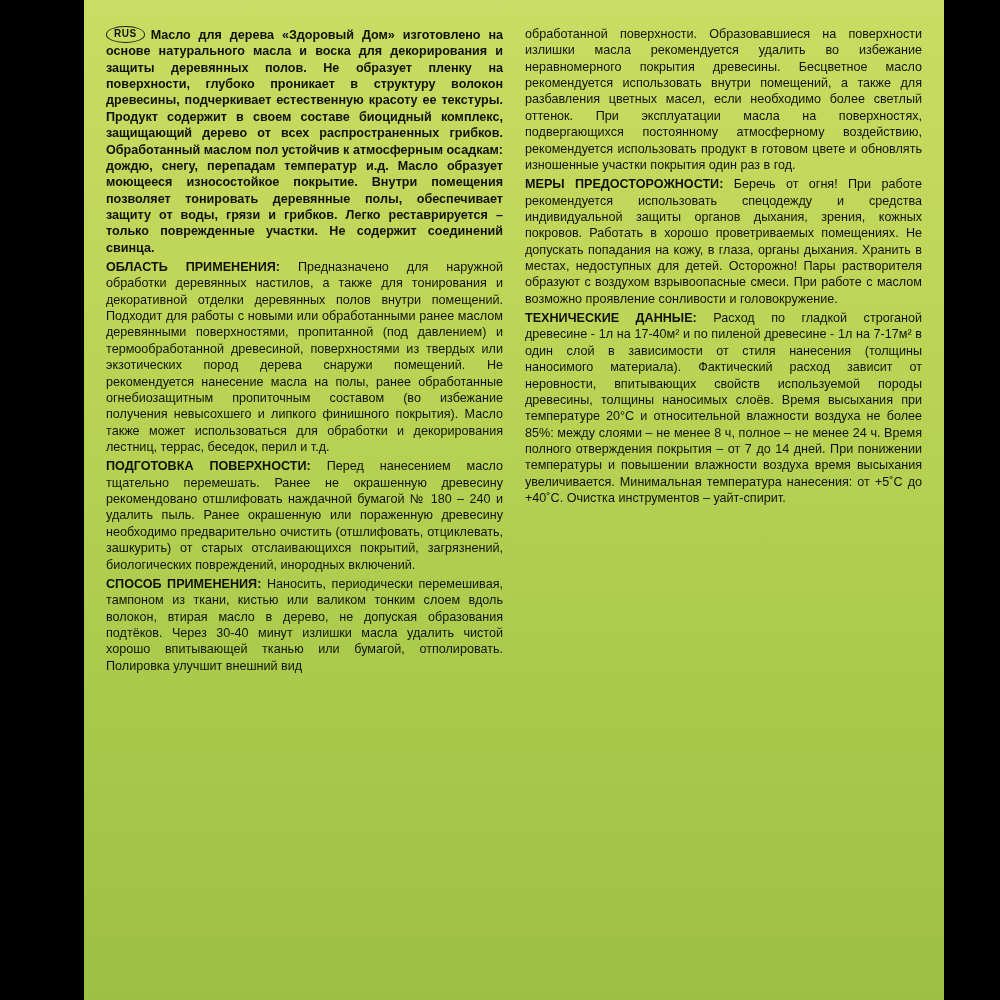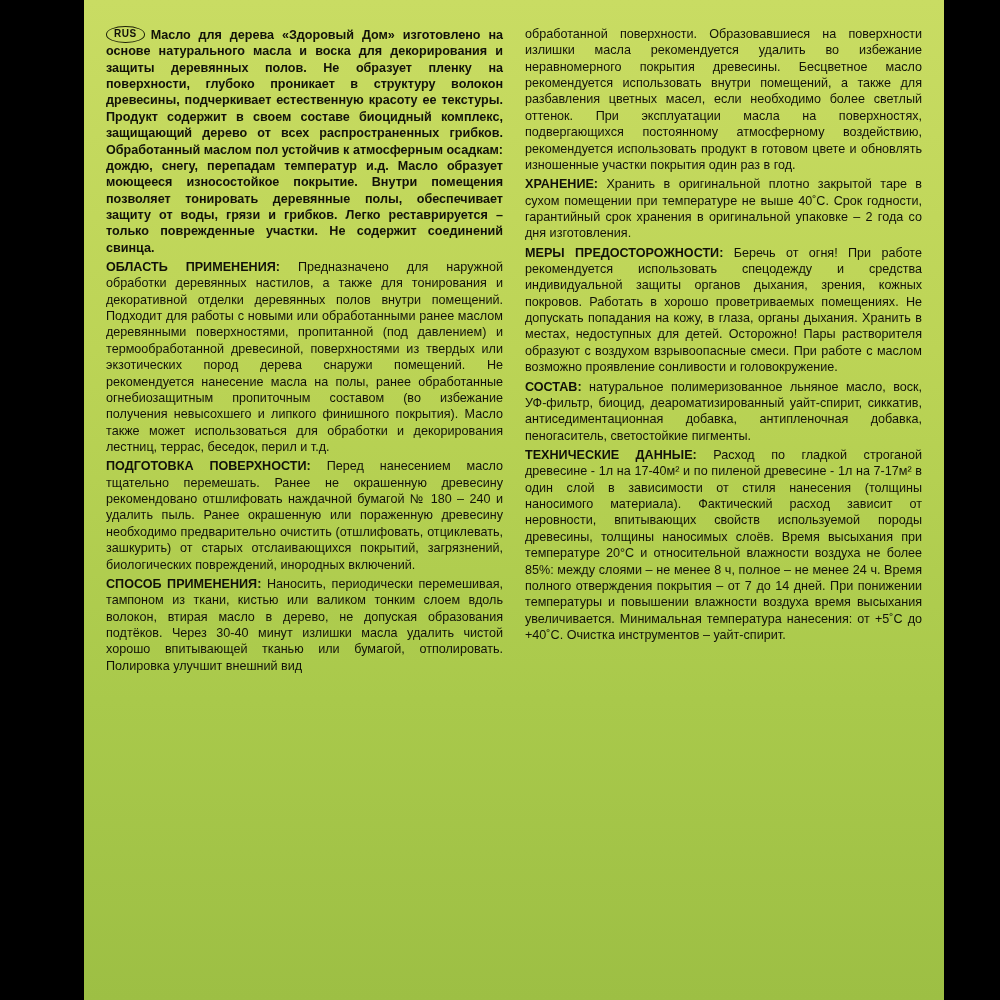--- a/index.html
+++ b/index.html
@@ -75,24 +75,22 @@
       <p class="sec"><span class="head">ОБЛАСТЬ ПРИМЕНЕНИЯ:</span> <span>Предназначено для наружной обработки деревянных настилов, а также для тонирования и декоративной отделки деревянных полов внутри помещений. Подходит для работы с новыми или обработанными ранее маслом деревянными поверхностями, пропитанной (под давлением) и термообработанной древесиной, поверхностями из твердых или экзотических пород дерева снаружи помещений. Не рекомендуется нанесение масла на полы, ранее обработанные огнебиозащитным пропиточным составом (во избежание получения невысохшего и липкого финишного покрытия). Масло также может использоваться для обработки и декорирования лестниц, террас, беседок, перил и т.д.</span></p>
 
       <p class="sec"><span class="head">ПОДГОТОВКА ПОВЕРХНОСТИ:</span> <span>Перед нанесением масло тщательно перемешать. Ранее не окрашенную древесину рекомендовано отшлифовать наждачной бумагой № 180 – 240 и удалить пыль. Ранее окрашенную или пораженную древесину необходимо предварительно очистить (отшлифовать, отциклевать, зашкурить) от старых отслаивающихся покрытий, загрязнений, биологических повреждений, инородных включений.</span></p>
 
       <p class="sec"><span class="head">СПОСОБ ПРИМЕНЕНИЯ:</span> <span>Наносить, периодически перемешивая, тампоном из ткани, кистью или валиком тонким слоем вдоль волокон, втирая масло в дерево, не допуская образования подтёков. Через 30-40 минут излишки масла удалить чистой хорошо впитывающей тканью или бумагой, отполировать. Полировка улучшит внешний вид</span></p>
     </div>
 
     <div class="col">
       <p>обработанной поверхности. Образовавшиеся на поверхности излишки масла рекомендуется удалить во избежание неравномерного покрытия древесины. Бесцветное масло рекомендуется использовать внутри помещений, а также для разбавления цветных масел, если необходимо более светлый оттенок. При эксплуатации масла на поверхностях, подвергающихся постоянному атмосферному воздействию, рекомендуется использовать продукт в готовом цвете и обновлять изношенные участки покрытия один раз в год.</p>
 
-      <p class="sec"><span class="head">ХРАНЕНИЕ:</span> <span>Хранить в оригинальной плотно закрытой таре в сухом помещении при температуре не выше 40˚С. Срок годности, гарантийный срок хранения в оригинальной упаковке – 2 года со дня изготовления.</span></p>
 
       <p class="sec"><span class="head">МЕРЫ ПРЕДОСТОРОЖНОСТИ:</span> <span>Беречь от огня! При работе рекомендуется использовать спецодежду и средства индивидуальной защиты органов дыхания, зрения, кожных покровов. Работать в хорошо проветриваемых помещениях. Не допускать попадания на кожу, в глаза, органы дыхания. Хранить в местах, недоступных для детей. Осторожно! Пары растворителя образуют с воздухом взрывоопасные смеси. При работе с маслом возможно проявление сонливости и головокружение.</span></p>
 
-      <p class="sec"><span class="head">СОСТАВ:</span> <span>натуральное полимеризованное льняное масло, воск, УФ-фильтр, биоцид, деароматизированный уайт-спирит, сиккатив, антиседиментационная добавка, антипленочная добавка, пеногаситель, светостойкие пигменты.</span></p>
 
       <p class="sec"><span class="head">ТЕХНИЧЕСКИЕ ДАННЫЕ:</span> <span>Расход по гладкой строганой древесине - 1л на 17-40м² и по пиленой древесине - 1л на 7-17м² в один слой в зависимости от стиля нанесения (толщины наносимого материала). Фактический расход зависит от неровности, впитывающих свойств используемой породы древесины, толщины наносимых слоёв. Время высыхания при температуре 20°С и относительной влажности воздуха не более 85%: между слоями – не менее 8 ч, полное – не менее 24 ч. Время полного отверждения покрытия – от 7 до 14 дней. При понижении температуры и повышении влажности воздуха время высыхания увеличивается. Минимальная температура нанесения: от +5˚С до +40˚С. Очистка инструментов – уайт-спирит.</span></p>
 
     </div>
 
   </div>
 </div>
 
 </body></html>

